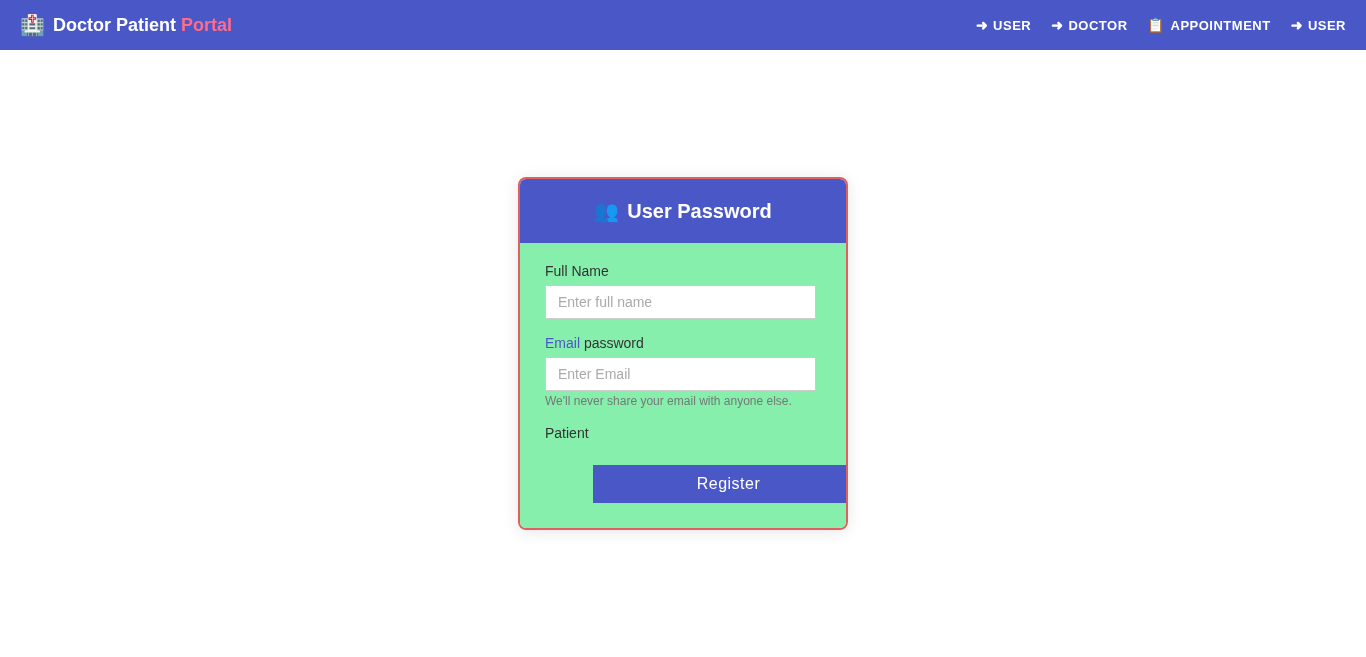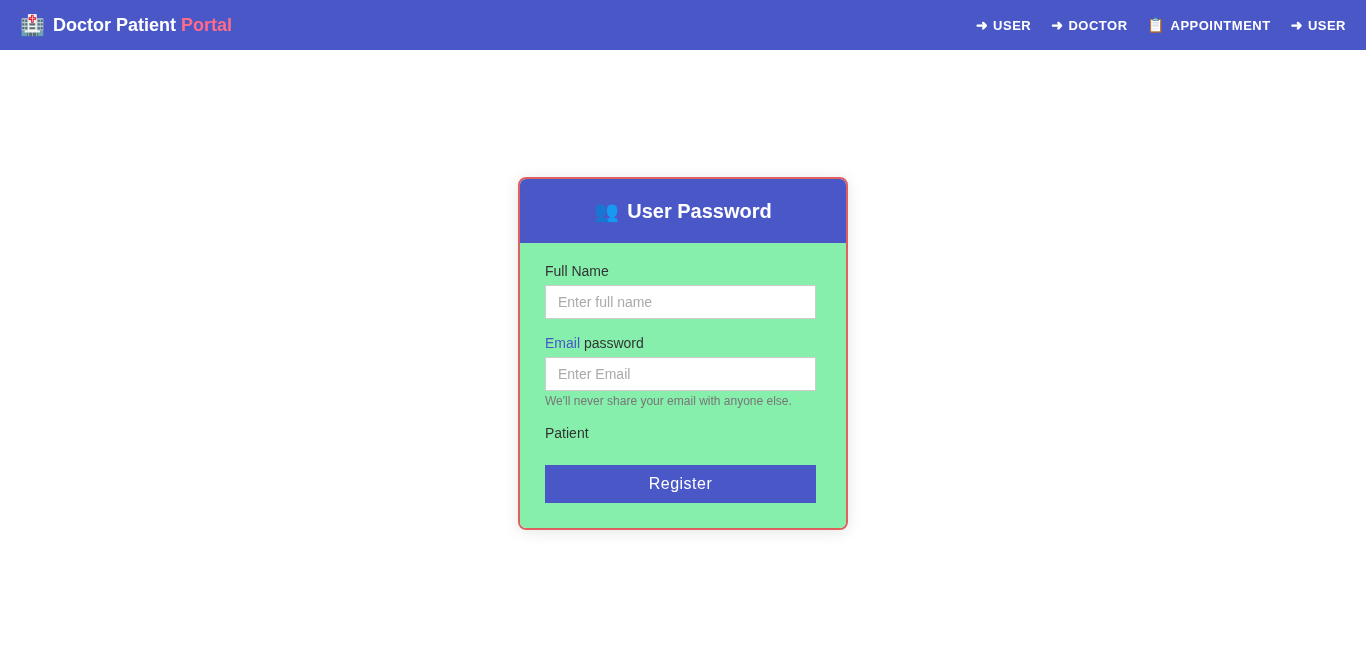--- a/index.html
+++ b/index.html
@@ -149,20 +149,21 @@
       padding: 10px;
       background-color: #4a57c7;
       color: white;
       border: none;
       border-radius: 0;
       font-size: 16px;
       font-weight: 500;
       cursor: pointer;
       margin-top: 8px;
       letter-spacing: 0.5px;
+      margin-left: 48px;
     }
   </style>
 </head>
 <body>
 
 <nav class="navbar">
   <a class="navbar-brand" href="#">
     <span class="brand-icon">🏥</span>
     <span>
       Doctor Patient <span class="brand-text-highlight">Portal</span>

